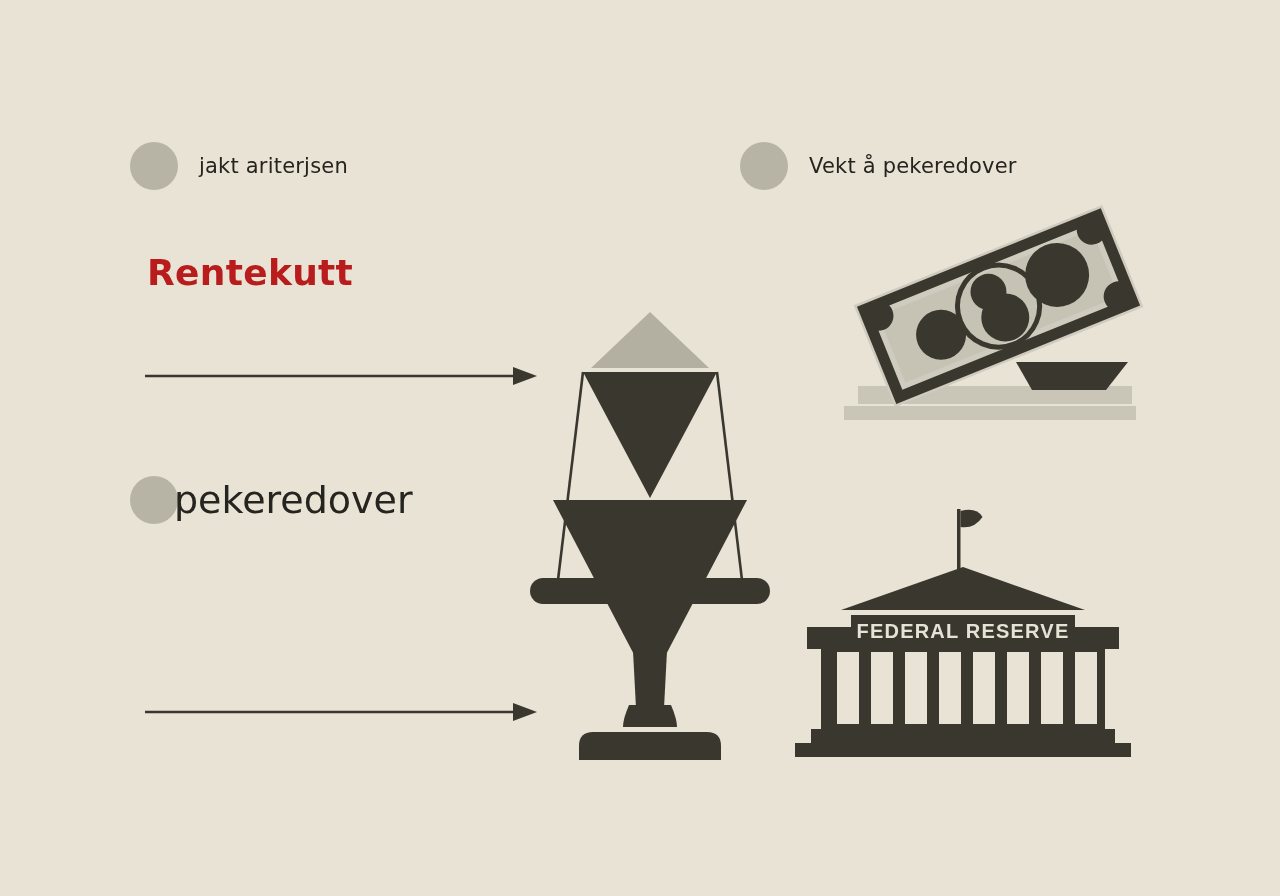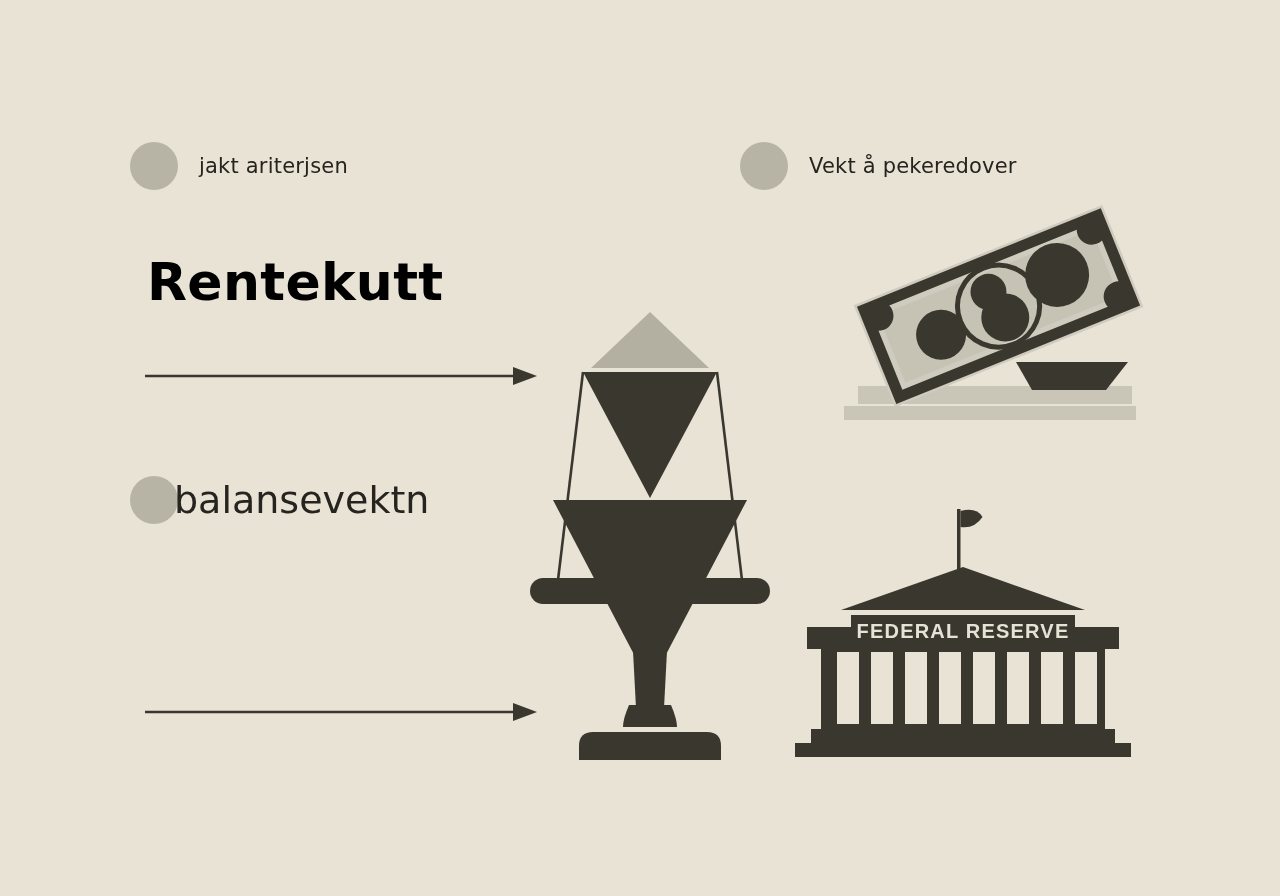--- a/index.html
+++ b/index.html
@@ -76,23 +76,23 @@
     margin-left: -4px;
     font-size: 38px;
     color: #26241f;
     white-space: nowrap;
   }
 
   #heading {
     position: absolute;
     left: 147px;
     top: 252px;
-    font-size: 52px;
+    font-size: 36px;
     font-weight: bold;
-    color: #000000;
+    color: #b91c1c;
     letter-spacing: 0.3px;
     white-space: nowrap;
   }
 
   
   .arrow {
     position: absolute;
     left: 145px;
     width: 392px;
     height: 24px;
@@ -138,21 +138,21 @@
 
   <div class="bullet-row" id="row-vekt">
     <span class="bullet-dot"></span>
     <span class="bullet-label">Vekt å pekeredover</span>
   </div>
 
   <div id="heading">Rentekutt</div>
 
   <div class="bullet-row" id="row-balanse">
     <span class="bullet-dot"></span>
-    <span class="bullet-label">balansevektn</span>
+    <span class="bullet-label">pekeredover</span>
   </div>
 
   <div class="arrow" id="arrow-top">
     <svg width="392" height="24" viewBox="0 0 392 24">
       <line x1="0" y1="12" x2="372" y2="12" stroke="#3a372f" stroke-width="2.6"></line>
       <polygon points="368,3 392,12 368,21" fill="#3a372f"></polygon>
     </svg>
   </div>
 
   <div class="arrow" id="arrow-bottom">

